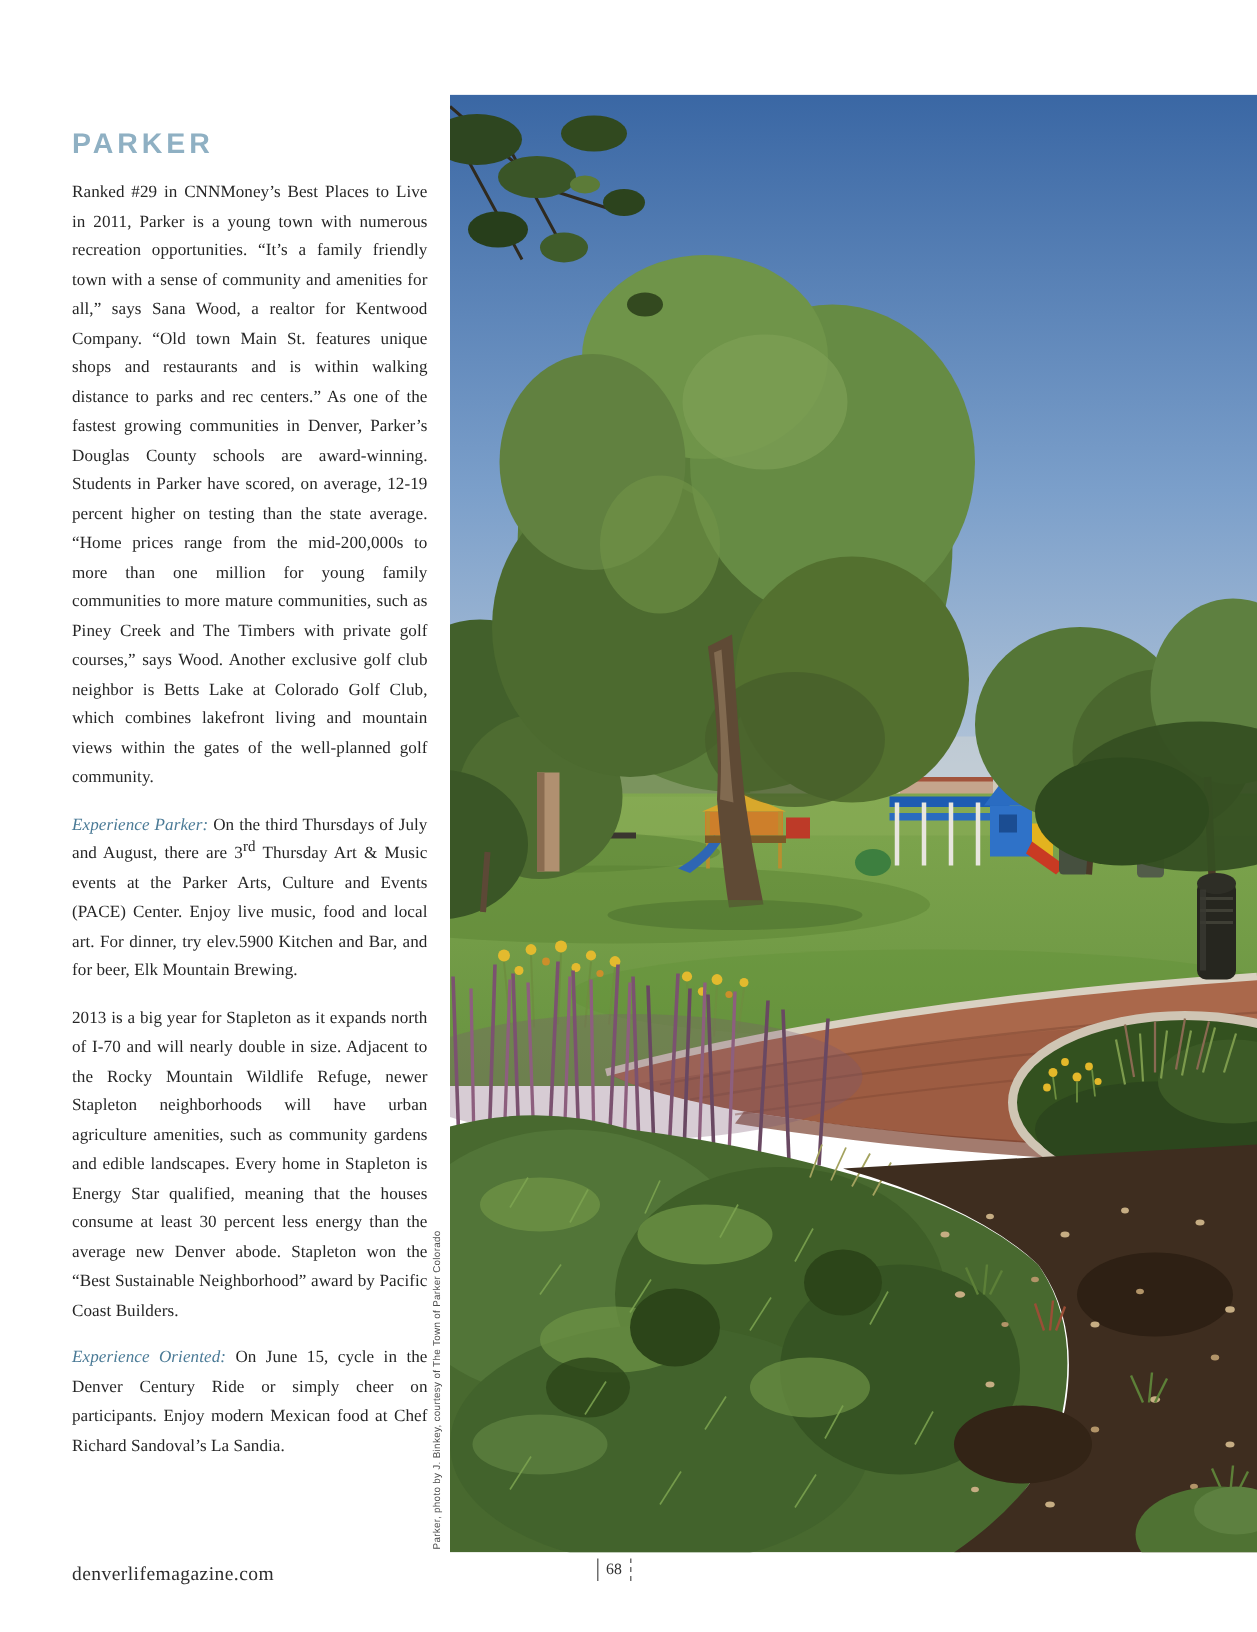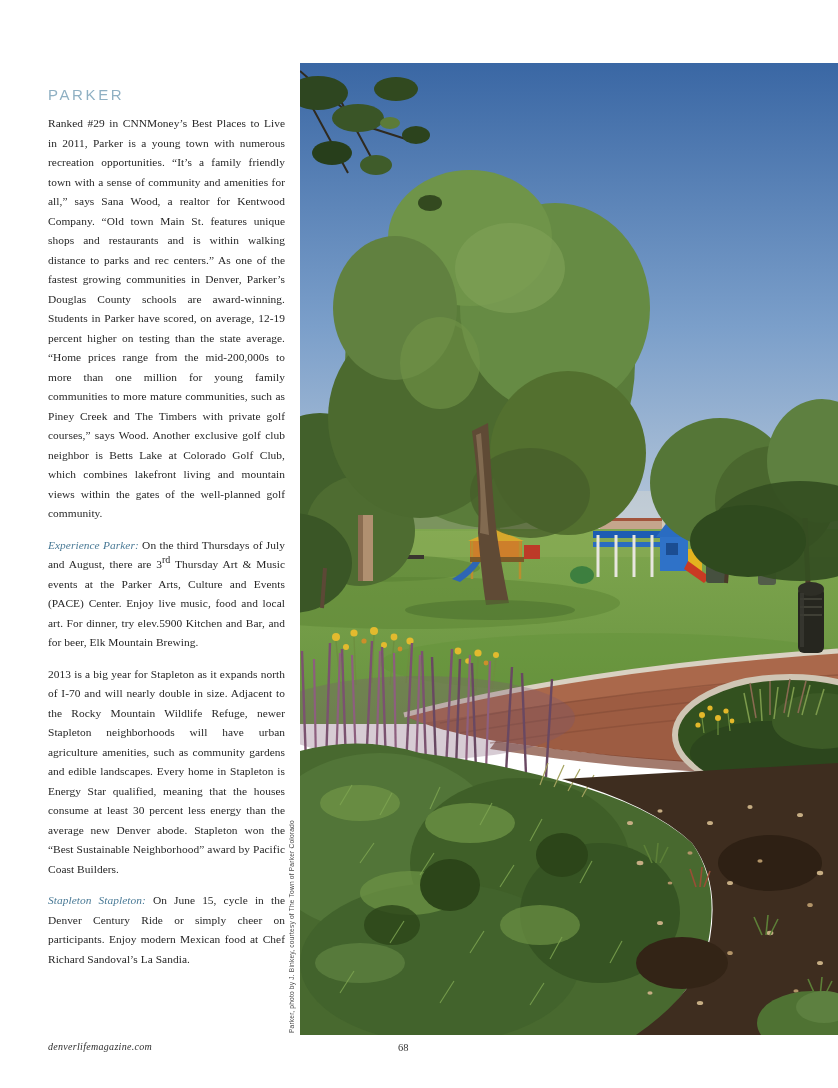--- a/index.html
+++ b/index.html
@@ -3,22 +3,22 @@
 <meta charset="utf-8">
 <style>
   html,body{margin:0;padding:0;background:#ffffff;}
   .page{
     position:relative;width:838px;height:1088px;background:#ffffff;
     overflow:hidden;font-family:"Liberation Serif",serif;color:#262626;
   }
   
   .text-col{position:absolute;left:48px;top:86px;width:237px;}
   .sec-heading{
-    font-family:"Liberation Sans",sans-serif;font-weight:400;
-    font-size:15px;letter-spacing:2.6px;color:#8fb0c3;margin:0 0 11px 0;
+    font-family:"Liberation Sans",sans-serif;font-weight:700;
+    font-size:19px;letter-spacing:2.6px;color:#8fb0c3;margin:0 0 11px 0;
   }
   .sec-heading.second{margin-top:17px;}
   .body-p{
     font-size:11.4px;line-height:19.5px;text-align:justify;
     margin:0 0 12px 0;color:#262626;letter-spacing:.05px;
   }
   .accent-label{font-style:italic;color:#4a7a96;}
   .body-italic{}
   .body-p sup{font-size:10px;line-height:0;}
   
@@ -27,25 +27,25 @@
   }
   .photo svg{display:block;width:100%;height:100%;}
   .photo-credit{
     position:absolute;left:288px;top:1033px;
     transform:rotate(-90deg);transform-origin:0 0;
     font-family:"Liberation Sans",sans-serif;font-size:6.6px;color:#4b4b4b;
     white-space:nowrap;letter-spacing:.2px;
   }
   
   .footer-site{
-    position:absolute;left:48px;top:1041px;font-style:italic;
-    font-size:10px;color:#2e2e2e;letter-spacing:.3px;
+    position:absolute;left:48px;top:1041px;
+    font-size:13px;color:#2e2e2e;letter-spacing:.3px;
   }
   .footer-page{
-    position:absolute;left:398px;top:1037px;display:flex;align-items:center;gap:5px;height:18px;flex-direction:column;
+    position:absolute;left:398px;top:1037px;display:flex;align-items:center;gap:5px;height:18px;
   }
   .pg-rule{width:1px;height:15px;background:#6f6f6f;}
   .pg-rule.dashed{background:repeating-linear-gradient(to bottom,#6f6f6f 0 3px,transparent 3px 6px);}
   .pg-num{font-size:10.5px;color:#333;}
 </style>
 </head>
 <body>
 
 <div class="page">
 
@@ -55,21 +55,21 @@
 
     <p class="body-p"><span>Ranked #29 in </span><span class="body-italic">CNNMoney’s</span><span> Best Places to Live in 2011, Parker is a young town with numerous recreation opportunities. “It’s a family friendly town with a sense of community and amenities for all,” says Sana Wood, a realtor for Kentwood Company. “Old town Main St. features unique shops and restaurants and is within walking distance to parks and rec centers.” As one of the fastest growing communities in Denver, Parker’s Douglas County schools are award-winning. Students in Parker have scored, on average, 12-19 percent higher on testing than the state average. “Home prices range from the mid-200,000s to more than one million for young family communities to more mature communities, such as Piney Creek and The Timbers with private golf courses,” says Wood. Another exclusive golf club neighbor is Betts Lake at Colorado Golf Club, which combines lakefront living and mountain views within the gates of the well-planned golf community.</span></p>
 
 
     <p class="body-p"><span class="accent-label">Experience Parker:</span><span> On the third Thursdays of July and August, there are 3</span><sup>rd</sup><span> Thursday Art &amp; Music events at the Parker Arts, Culture and Events (PACE) Center. Enjoy live music, food and local art. For dinner, try elev.5900 Kitchen and Bar, and for beer, Elk Mountain Brewing.</span></p>
 
 
     <p class="body-p">2013 is a big year for Stapleton as it expands north of I-70 and will nearly double in size. Adjacent to the Rocky Mountain Wildlife Refuge, newer Stapleton neighborhoods will have urban agriculture amenities, such as community gardens and edible landscapes. Every home in Stapleton is Energy Star qualified, meaning that the houses consume at least 30 percent less energy than the average new Denver abode. Stapleton won the “Best Sustainable Neighborhood” award by Pacific Coast Builders.</p>
 
 
-    <p class="body-p"><span class="accent-label">Stapleton Stapleton:</span><span> On June 15, cycle in the Denver Century Ride or simply cheer on participants. Enjoy modern Mexican food at Chef Richard Sandoval’s La Sandia.</span></p>
+    <p class="body-p"><span class="accent-label">Experience Oriented:</span><span> On June 15, cycle in the Denver Century Ride or simply cheer on participants. Enjoy modern Mexican food at Chef Richard Sandoval’s La Sandia.</span></p>
   </div>
 
   <div class="photo">
     <svg viewBox="0 0 538 972" preserveAspectRatio="none">
       <defs>
         <linearGradient id="sky" x1="0" y1="0" x2="0" y2="1">
           <stop offset="0" stop-color="#3a67a4"></stop>
           <stop offset="0.55" stop-color="#7b9fca"></stop>
           <stop offset="1" stop-color="#bccbdb"></stop>
         </linearGradient>

